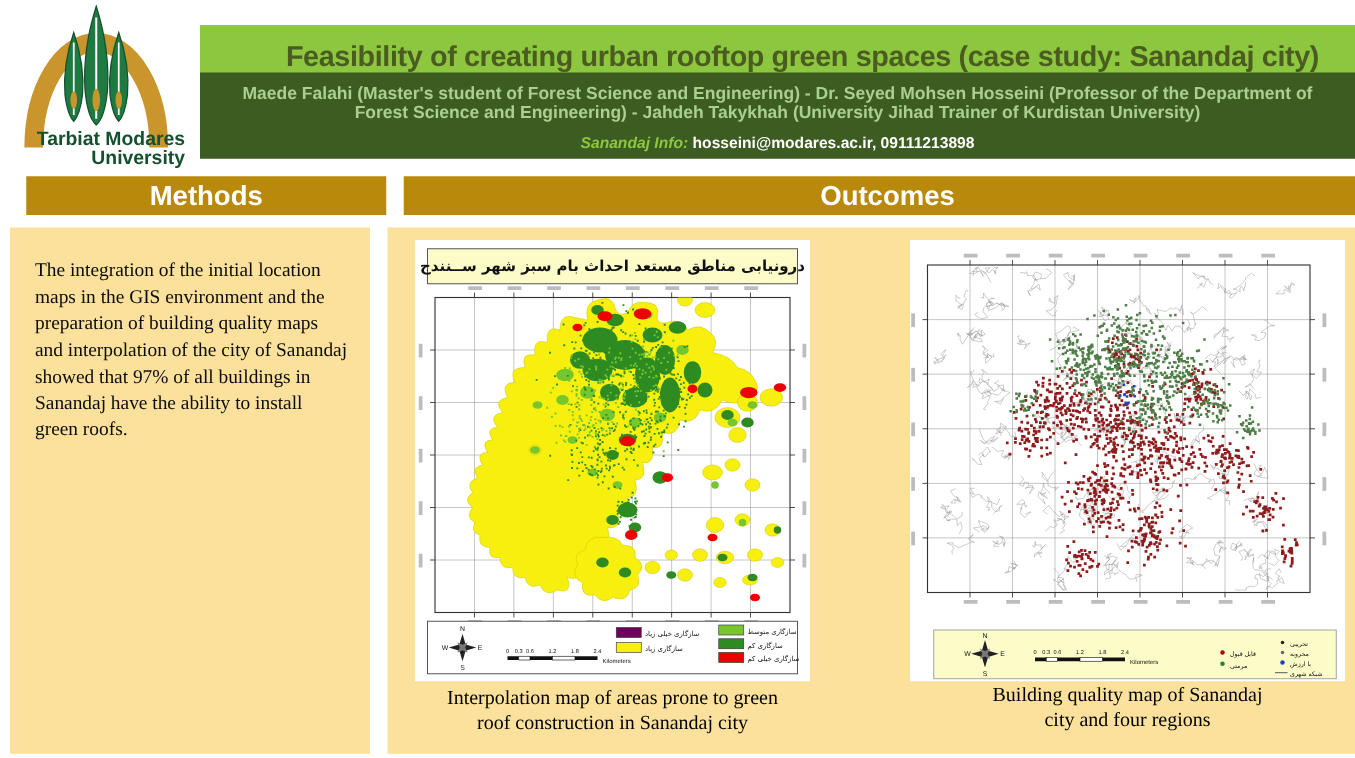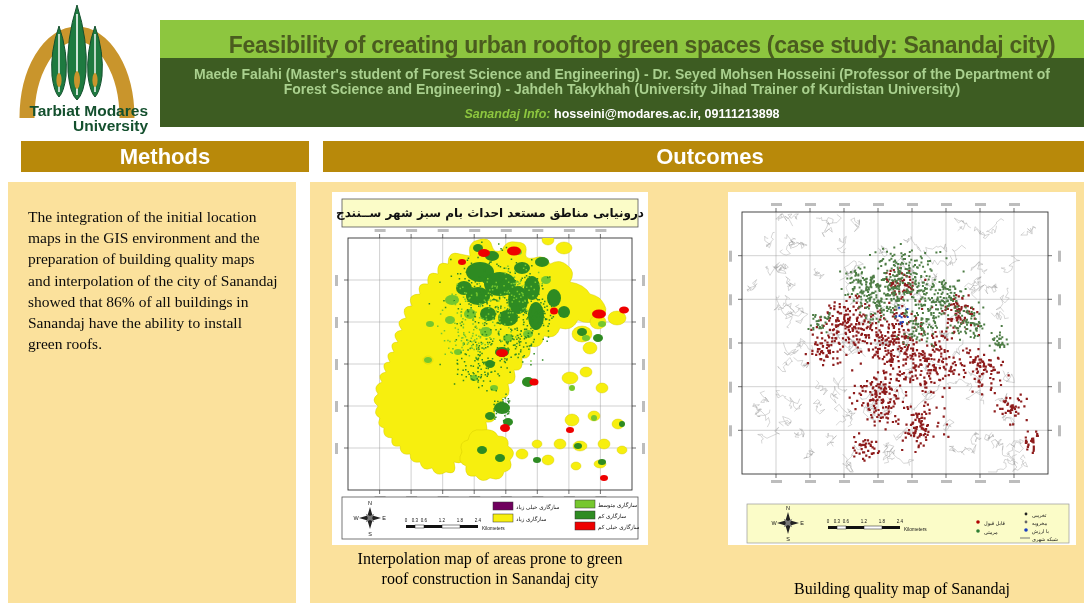--- a/index.html
+++ b/index.html
@@ -27,21 +27,21 @@
   #methods-panel{left:8px;width:288px;}
   #outcomes-panel{left:310px;width:774px;}
   #methods-text{position:absolute;left:20px;top:24px;width:252px;
                 font-family:"Liberation Serif",serif;font-size:15.5px;line-height:1.37;color:#0b0b0b;}
   .figure-box{position:absolute;top:10px;background:#ffffff;}
   #figure1{left:22px;width:316px;height:353px;}
   #figure2{left:418px;width:348px;height:353px;}
   .caption{position:absolute;text-align:center;font-family:"Liberation Serif",serif;
            font-size:16px;line-height:20px;color:#000;}
   #caption1{left:10px;top:367px;width:340px;}
-  #caption2{left:418px;top:365px;width:348px;margin-top:32px;}
+  #caption2{left:418px;top:365px;width:348px;}
   .fa{font-family:"DejaVu Sans",sans-serif;}
   svg text{user-select:none;}
 </style>
 </head>
 <body>
 
 <div id="logo-block">
   <svg width="160" height="140" viewBox="0 0 160 140">
 
     <path d="M27,118 A50,84 0 0 1 127,118" fill="none" stroke="#c9952c" stroke-width="15"></path>
@@ -74,21 +74,21 @@
 </div>
 
 <div id="methods-bar" class="gold-bar">
   <span>Methods</span>
 </div>
 <div id="outcomes-bar" class="gold-bar">
   <span>Outcomes</span>
 </div>
 
 <div id="methods-panel" class="panel">
-  <div id="methods-text">The integration of the initial location maps in the GIS environment and the preparation of building quality maps and interpolation of the city of Sanandaj showed that 86% of all buildings in Sanandaj have the ability to install green roofs.</div>
+  <div id="methods-text">The integration of the initial location maps in the GIS environment and the preparation of building quality maps and interpolation of the city of Sanandaj showed that 97% of all buildings in Sanandaj have the ability to install green roofs.</div>
 </div>
 
 <div id="outcomes-panel" class="panel">
 
   <div id="figure1" class="figure-box">
     <svg width="316" height="353" viewBox="0 0 316 353">
       <defs>
           <clipPath id="clip1">
             <rect x="16" y="46" width="284" height="252"></rect>
           </clipPath>
@@ -356,14 +356,15 @@
         <text class="fa" x="304" y="333" font-size="5" fill="#111">مخروبه</text>
         <circle cx="298" cy="338" r="1.8" fill="#1a3fbf"></circle>
         <text class="fa" x="304" y="341" font-size="5" fill="#111">با ارزش</text>
         <line x1="292" y1="346" x2="302" y2="346" stroke-width="1" stroke="#777777"></line>
         <text class="fa" x="304" y="349" font-size="5" fill="#111">شبکه شهری</text>
       </g>
     </svg>
   </div>
   <div id="caption2" class="caption">
     <div>Building quality map of Sanandaj</div>
+    <div>city and four regions</div>
   </div>
 </div>
 
 </body></html>

